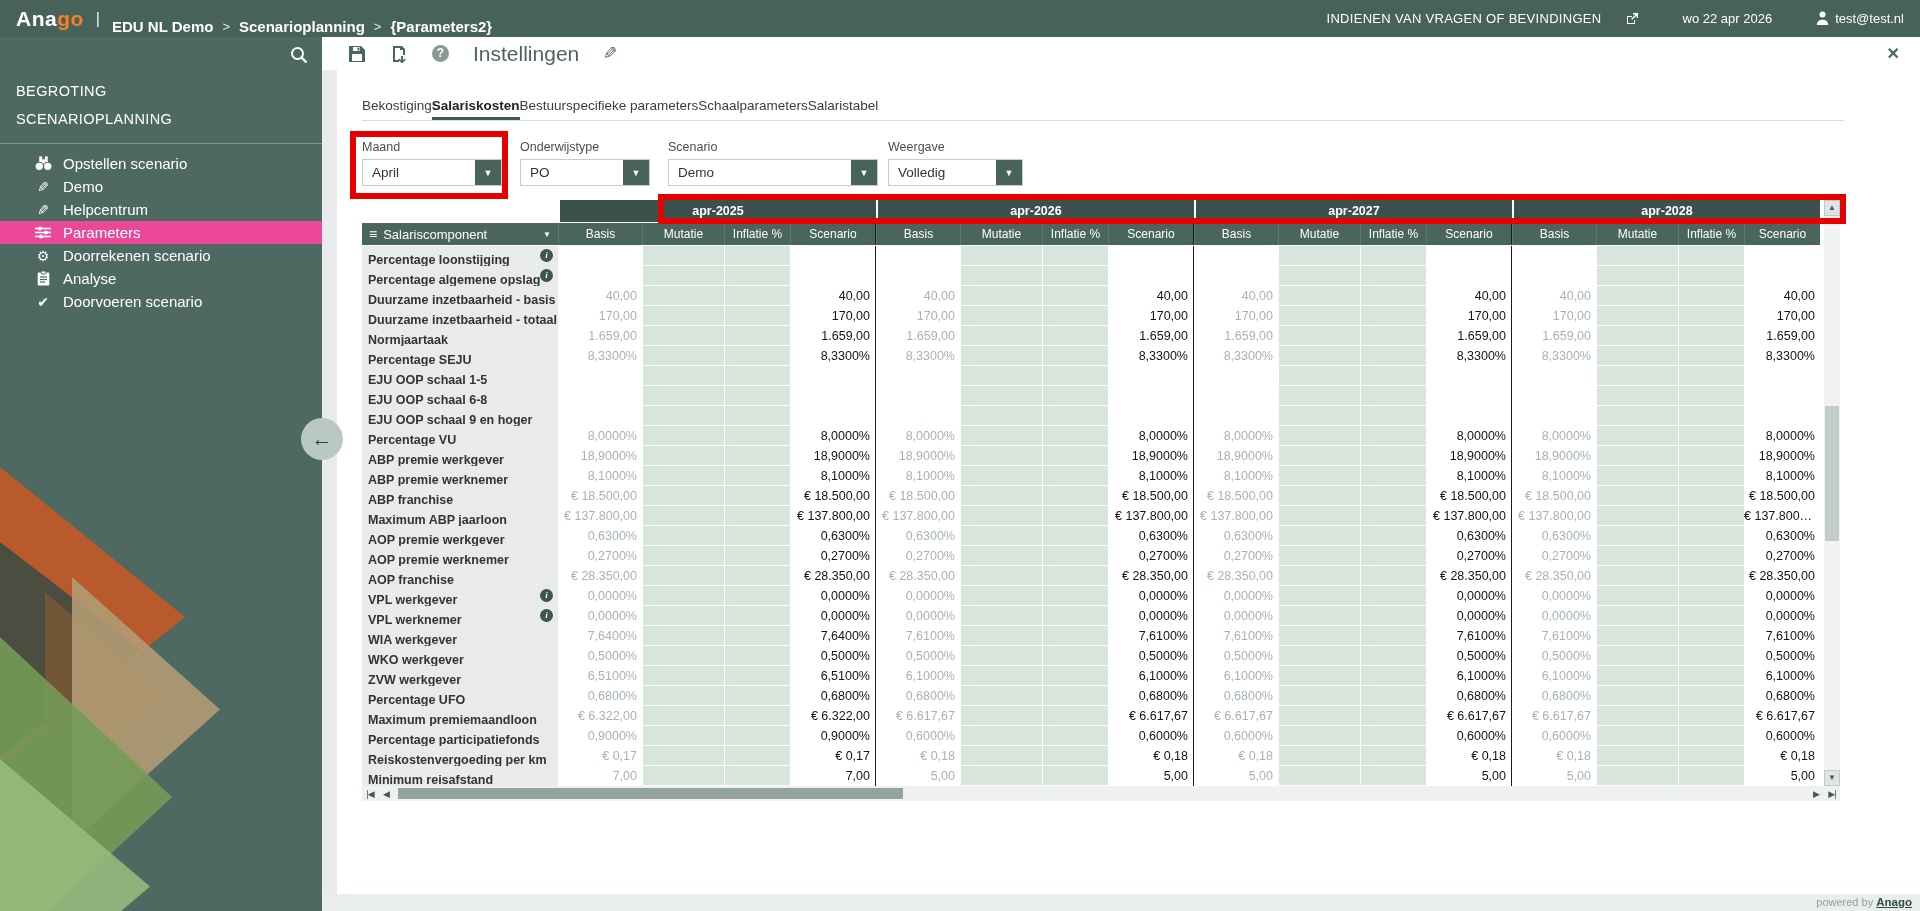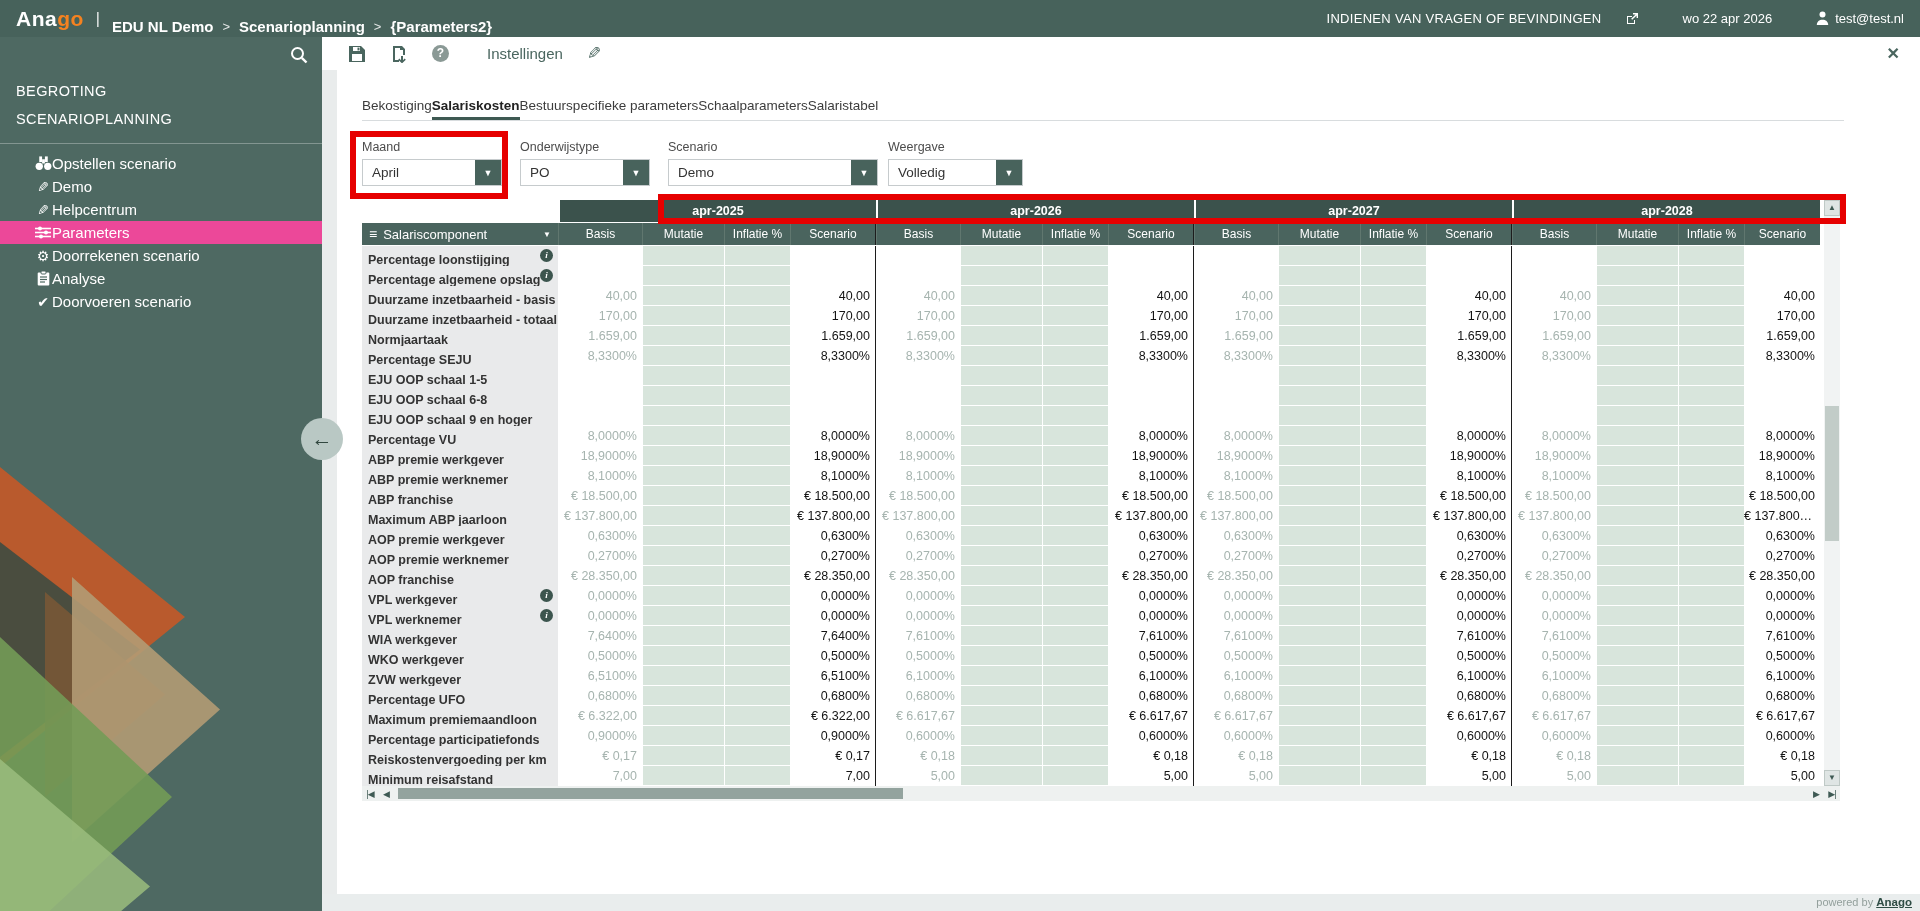--- a/index.html
+++ b/index.html
@@ -15,31 +15,31 @@
   .crumb-sep{font-weight:400;opacity:.85;font-size:13px;}
   .tb-right{display:flex;align-items:center;gap:44px;padding-right:16px;font-size:13px;}
   .feedback{display:flex;align-items:center;gap:24px;letter-spacing:.3px;cursor:pointer;}
   .tb-user{display:flex;align-items:flex-start;gap:6px;cursor:pointer;}
   
   .toolbar{position:absolute;left:322px;top:37px;right:0;height:33px;background:#fff;
     display:flex;align-items:center;padding-left:26px;gap:24px;color:#4a665f;}
   .tbtn{display:flex;align-items:center;cursor:pointer;}
   .help-circle{width:17px;height:17px;border-radius:50%;background:#8a9995;color:#fff;
     font-size:12px;font-weight:700;text-align:center;line-height:17px;display:inline-block;}
-  .settings-label{font-size:15px;color:#4a665f;cursor:pointer;margin-left:14px;}
+  .settings-label{font-size:21px;color:#4a665f;cursor:pointer;margin-left:0;}
   .pencil{font-size:17px;transform:scaleX(-1);}
   .close{margin-left:auto;margin-right:20px;font-size:16px;font-weight:700;cursor:pointer;}
   
   .sidebar{position:absolute;left:0;top:37px;width:322px;bottom:0;background:#4e6962;overflow:hidden;z-index:4;}
   .sb-search{position:absolute;top:8px;right:14px;cursor:pointer;}
   .sb-sections{margin-top:40px;}
   .sb-section{color:#fff;font-size:14.5px;letter-spacing:.4px;padding:0 16px;line-height:28px;cursor:pointer;}
   .sb-divider{border-top:1px solid rgba(255,255,255,.3);margin-top:10px;}
   #sb-items{margin-top:8px;position:relative;z-index:3;}
-  .sb-item{height:23px;display:flex;align-items:center;padding-left:34px;color:#fff;
+  .sb-item{height:23px;display:flex;align-items:center;padding-left:34px;gap:11px;color:#fff;
     font-size:15px;cursor:pointer;}
   .sb-item.active{background:#ec4899;}
   .sb-ic{width:18px;text-align:center;font-size:14px;display:inline-flex;justify-content:center;align-items:center;}
   .sb-ic svg{display:block;}
   .tri{position:absolute;clip-path:polygon(0 0,100% 50%,0 100%);z-index:1;}
   .t1{left:0;top:430px;width:185px;height:300px;background:#bf5a2a;opacity:.95;}
   .t2{left:0;top:505px;width:140px;height:215px;background:#2e4a44;opacity:.8;}
   .t3{left:45px;top:555px;width:120px;height:205px;background:#7a5836;opacity:.85;}
   .t4{left:72px;top:540px;width:148px;height:265px;background:#b39b74;opacity:.9;}
   .t5{left:0;top:600px;width:172px;height:320px;background:#739b57;opacity:.9;}

